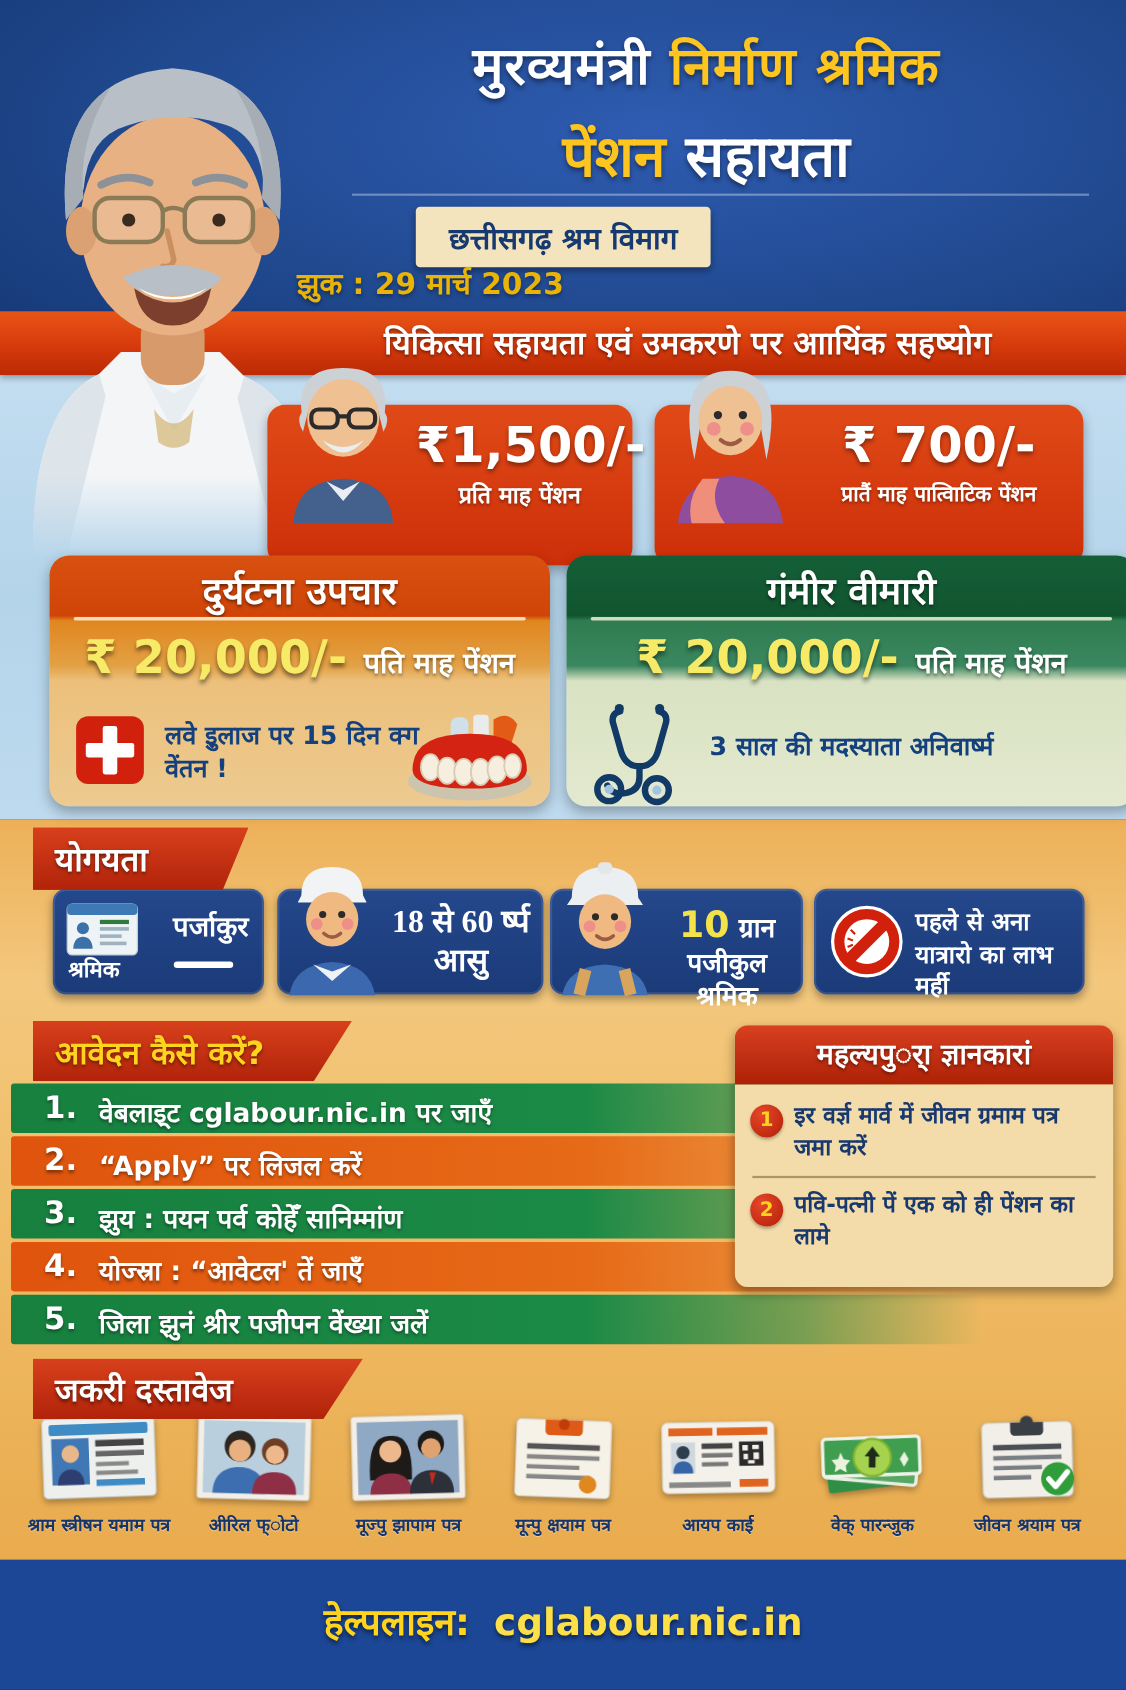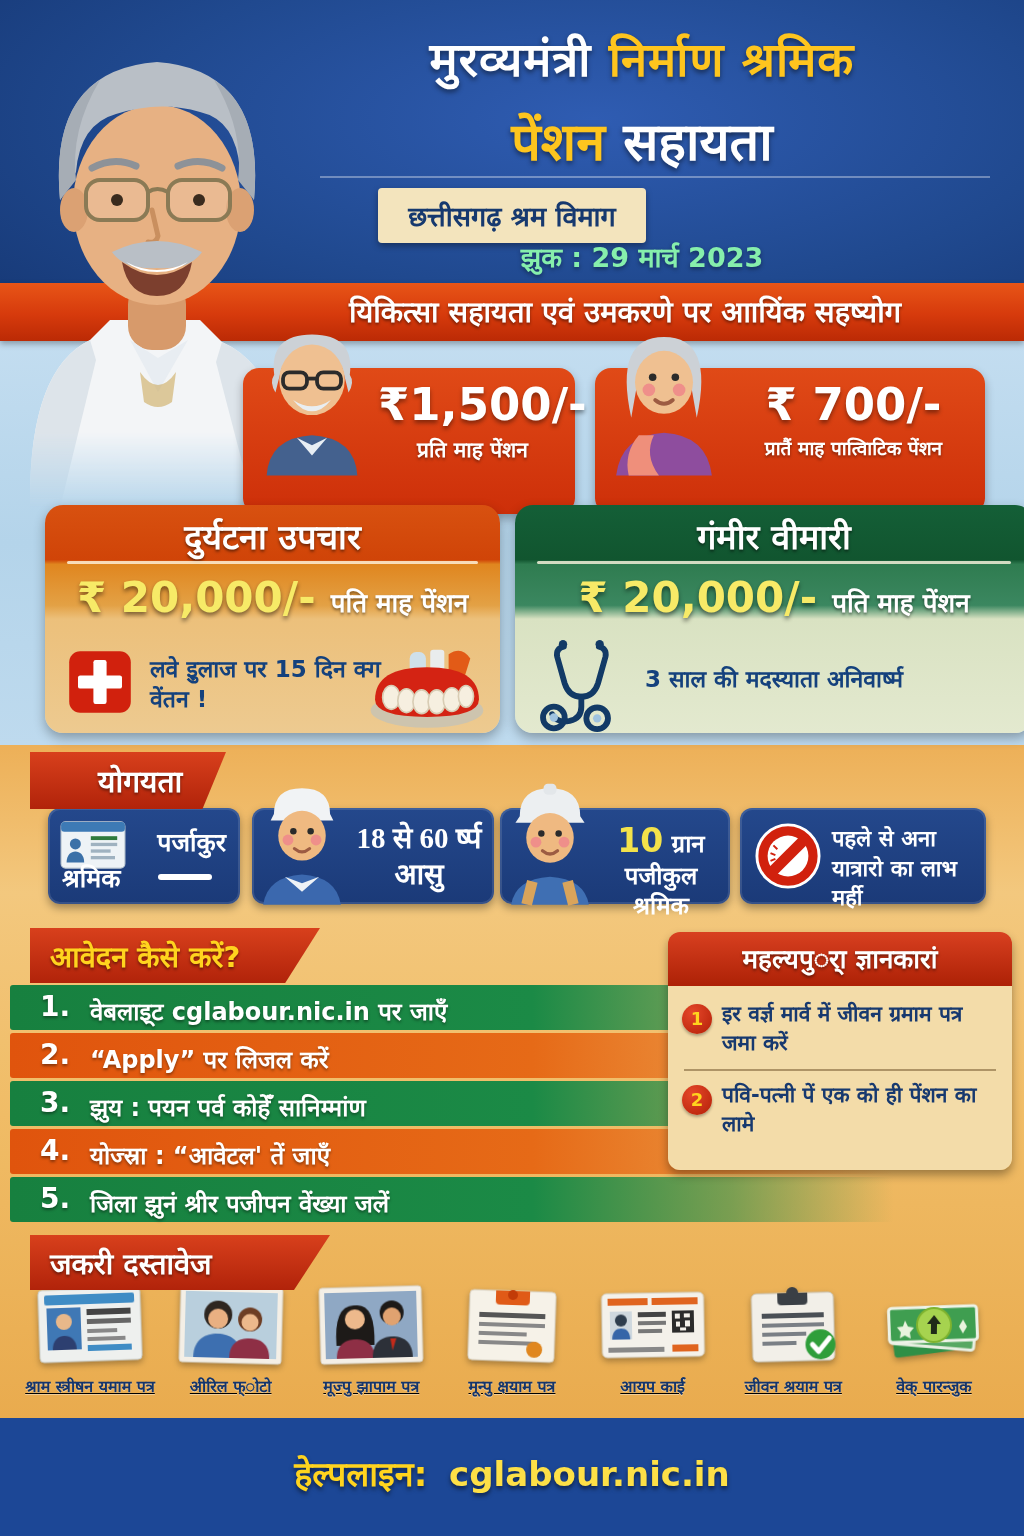--- a/index.html
+++ b/index.html
@@ -22,22 +22,22 @@
   .header-text{ position:absolute; left:270px; top:26px; width:744px; text-align:center; z-index:2; }
   .title-l1{ font-size:47px; font-weight:bold; letter-spacing:1px;
     text-shadow:0 3px 5px rgba(0,0,0,.45); }
   .title-l2{ font-size:52px; font-weight:bold; margin-top:14px; text-shadow:0 3px 5px rgba(0,0,0,.45); }
   .t-white{ color:#ffffff; } .t-yellow{ color:#fec51e; }
   .header-rule{ position:absolute; left:320px; top:176px; width:670px; height:2px;
     background:rgba(255,255,255,.35); z-index:2; }
   .badge{ position:absolute; left:0; right:0; top:188px; text-align:center; z-index:2; }
   .badge > span{ display:inline-block; background:#f3e4bd; color:#16396f; font-weight:bold;
     font-size:27px; padding:9px 30px; border-radius:4px; box-shadow:0 3px 6px rgba(0,0,0,.35); }
-  .date-line{ position:absolute; left:270px; top:238px; width:744px; text-align:center;
-    color:#86efac; font-weight:bold; font-size:27px; z-index:2; text-shadow:0 2px 4px rgba(0,0,0,.4); }
+  .date-line{ position:absolute; left:270px; top:238px; width:744px; text-align:left;
+    color:#eab308; font-weight:bold; font-size:27px; z-index:2; text-shadow:0 2px 4px rgba(0,0,0,.4); }
 
   
   .portrait{ position:absolute; left:0; top:0; width:312px; height:508px; z-index:3; }
 
   
   .banner{ position:absolute; left:0; top:283px; width:1024px; height:58px; z-index:2;
     background:linear-gradient(180deg,#e85517 0%, #d63a0c 55%, #bb2a05 100%);
     box-shadow:0 3px 6px rgba(0,0,0,.3); }
   .banner .txt{ position:absolute; left:235px; width:780px; top:0; height:58px; line-height:58px;
     text-align:center; color:#fff; font-weight:bold; font-size:29px;
@@ -83,21 +83,21 @@
   .ribbon .rtx{ display:block; padding:8px 34px 8px 20px; text-shadow:0 2px 3px rgba(0,0,0,.45); }
 
   
   .elig-box{ position:absolute; top:808px; height:96px; z-index:4; border-radius:12px;
     background:linear-gradient(180deg,#24488c 0%, #1b3a78 100%);
     box-shadow:0 4px 8px rgba(0,0,0,.35), inset 0 0 0 2px rgba(255,255,255,.12); color:#fff; }
   .eb1{ left:48px; width:192px; } .eb2{ left:252px; width:242px;font-family:Liberation Serif, serif; }
   .eb3{ left:500px; width:230px; } .eb4{ left:740px; width:246px; }
   .eb1 .idcard{ position:absolute; left:12px; top:12px; width:66px; height:50px; }
   .eb1 .l1{ position:absolute; right:14px; top:16px; font-size:25px; font-weight:bold; }
-  .eb1 .l2{ position:absolute; left:14px; bottom:10px; font-size:25px; font-weight:bold; }
+  .eb1 .l2{ position:absolute; left:14px; bottom:10px; font-size:20px; font-weight:bold; }
   .eb1 .dash{ position:absolute; right:28px; bottom:24px; width:54px; height:6px; background:#fff; border-radius:3px; }
   .elig-avatar{ position:absolute; left:-4px; top:-34px; width:108px; height:132px; }
   .eb2 .tx, .eb3 .tx{ position:absolute; left:100px; right:8px; top:12px; text-align:center;
     font-weight:bold; line-height:1.25; }
   .eb2 .tx{ font-size:29px; } .eb3 .tx{ font-size:24px; }
   .eb3 .hl{ color:#f3e24a; font-size:33px; }
   .eb4 .noicon{ position:absolute; left:14px; top:14px; width:68px; height:68px; }
   .eb4 .tx{ position:absolute; left:92px; right:8px; top:16px; font-size:22px; font-weight:bold; line-height:1.35; }
 
   
@@ -118,21 +118,21 @@
   .info-item{ display:flex; gap:10px; align-items:flex-start; }
   .info-num{ flex:0 0 30px; height:30px; border-radius:50%; background:radial-gradient(circle at 35% 30%, #e5472a, #b31f06);
     color:#ffd41e; font-weight:bold; font-size:18px; text-align:center; line-height:30px; margin-top:4px;
     box-shadow:0 2px 3px rgba(0,0,0,.3); }
   .info-tx{ color:#17396f; font-weight:bold; font-size:21px; line-height:1.4; }
   .info-div{ height:2px; background:rgba(90,60,20,.45); margin:10px 2px; }
 
   
   .docs-row{ position:absolute; left:22px; top:1285px; width:980px; display:flex;
     justify-content:space-between; z-index:4; }
-  .doc{ width:136px; text-align:center;text-decoration:underline; }
+  .doc{ width:136px; text-align:center; }
   .doc .dicon{ width:118px; height:80px; margin:0 auto; filter:drop-shadow(0 3px 3px rgba(0,0,0,.3)); }
   .doc .dlabel{ margin-top:8px; color:#15356b; font-weight:bold; font-size:16px; line-height:1.2;
     text-shadow:0 1px 0 rgba(255,255,255,.4); }
 
   
   .footer-line{ position:absolute; left:0; top:1450px; width:1024px; text-align:center; z-index:4;
     font-size:34px; font-weight:bold; text-shadow:0 3px 4px rgba(0,0,0,.5); }
   .footer-line .fl-label{ color:#ffd41e; } .footer-line .fl-value{ color:#fde047; margin-left:10px; }
 </style>
 </head>
@@ -284,21 +284,21 @@
         </g>
         <circle cx="31" cy="11" r="5" fill="#123a66"></circle>
           <circle cx="75" cy="11" r="5" fill="#123a66"></circle>
         <circle cx="20" cy="99" r="5" fill="#9fc3e0"></circle>
           <circle cx="72" cy="100" r="5" fill="#9fc3e0"></circle>
       </svg>
       <div class="bf-note">3 साल की मदस्याता अनिवार्ष्म</div>
     </div>
   </div>
 
-  <div class="ribbon" style="left:30px; top:752px; width:196px; font-size:30px;padding-left:48px;">
+  <div class="ribbon" style="left:30px; top:752px; width:196px; font-size:30px;">
     <span class="rtx">योगयता</span>
   </div>
 
   <div class="elig-box eb1">
     <svg class="idcard" viewBox="0 0 60 44">
       <rect x="1" y="1" width="58" height="42" rx="4" fill="#eef3f6" stroke="#c3ced6"></rect>
       <rect x="1" y="1" width="58" height="9" rx="3" fill="#3d7ab5"></rect>
       <circle cx="14" cy="21" r="5" fill="#3b71a8"></circle>
       <path d="M6 38 c0-7 4-10 8-10 s8 3 8 10 z" fill="#3b71a8"></path>
       <rect x="28" y="14" width="24" height="3.5" fill="#2f7a3c"></rect>
@@ -494,47 +494,47 @@
             <rect x="87" y="36" width="5" height="6"></rect>
             <rect x="82" y="43" width="6" height="3"></rect>
           </g>
         <rect x="10" y="62" width="56" height="5" fill="#888"></rect>
         <rect x="74" y="60" width="26" height="7" fill="#e0641f"></rect>
       </svg>
       <div class="dlabel">आयप कार्ई</div>
     </div>
 
     <div class="doc">
+      <svg class="dicon" viewBox="0 0 110 80" style="transform:rotate(1deg);">
+        <rect x="14" y="38" width="78" height="30" rx="3" fill="#2f8f46" transform="rotate(-8 55 53)"></rect>
+        <rect x="12" y="30" width="84" height="32" rx="3" fill="#57a862" stroke="#e8efe2" stroke-width="3" transform="rotate(4 55 46)"></rect>
+        <rect x="10" y="22" width="88" height="34" rx="3" fill="#3f9e50" stroke="#eef3e8" stroke-width="3" transform="rotate(-3 55 39)"></rect>
+        <path d="M26 36 l3 6 l6 1 l-4 5 l1 6 l-6 -3 l-5 3 l1 -6 l-4 -5 l6 -1 z" fill="#e9f3dd"></path>
+        <path d="M84 34 l4 7 l-4 7 l-4 -7 z" fill="#e9f3dd"></path>
+        <circle cx="55" cy="40" r="17" fill="#a6d34f" stroke="#7fb32e" stroke-width="2"></circle>
+        <path d="M55 30 l7 9 h-4 v10 h-6 v-10 h-4 z" fill="#1f2a18"></path>
+      </svg>
+      <div class="dlabel">वेक् पारन्जुक</div>
+    </div>
+
+    <div class="doc">
       <svg class="dicon" viewBox="0 0 110 80" style="transform:rotate(-1.5deg);">
         <rect x="14" y="8" width="82" height="68" rx="5" fill="#f2efe8" stroke="#c9c4b6"></rect>
         <path d="M40 8 h30 v8 a4 4 0 0 1 -4 4 h-22 a4 4 0 0 1 -4 -4 z" fill="#3a3f45"></path>
         <circle cx="55" cy="8" r="6" fill="#3a3f45"></circle>
         <rect x="24" y="28" width="62" height="5" fill="#4a4f55"></rect>
         <rect x="24" y="38" width="62" height="4" fill="#7a7f85"></rect>
         <rect x="24" y="47" width="44" height="4" fill="#7a7f85"></rect>
         <rect x="24" y="56" width="34" height="4" fill="#7a7f85"></rect>
         <circle cx="82" cy="60" r="15" fill="#2f9e3a"></circle>
         <path d="M74 60 l6 7 l11 -13" stroke="#fff" stroke-width="5" fill="none" stroke-linecap="round" stroke-linejoin="round"></path>
       </svg>
       <div class="dlabel">जीवन श्रयाम पत्र</div>
     </div>
 
-    <div class="doc">
-      <svg class="dicon" viewBox="0 0 110 80" style="transform:rotate(1deg);">
-        <rect x="14" y="38" width="78" height="30" rx="3" fill="#2f8f46" transform="rotate(-8 55 53)"></rect>
-        <rect x="12" y="30" width="84" height="32" rx="3" fill="#57a862" stroke="#e8efe2" stroke-width="3" transform="rotate(4 55 46)"></rect>
-        <rect x="10" y="22" width="88" height="34" rx="3" fill="#3f9e50" stroke="#eef3e8" stroke-width="3" transform="rotate(-3 55 39)"></rect>
-        <path d="M26 36 l3 6 l6 1 l-4 5 l1 6 l-6 -3 l-5 3 l1 -6 l-4 -5 l6 -1 z" fill="#e9f3dd"></path>
-        <path d="M84 34 l4 7 l-4 7 l-4 -7 z" fill="#e9f3dd"></path>
-        <circle cx="55" cy="40" r="17" fill="#a6d34f" stroke="#7fb32e" stroke-width="2"></circle>
-        <path d="M55 30 l7 9 h-4 v10 h-6 v-10 h-4 z" fill="#1f2a18"></path>
-      </svg>
-      <div class="dlabel">वेक् पारन्जुक</div>
-    </div>
-
   </div>
 
   <div class="footer-line">
     <span class="fl-label">हेल्पलाइन:</span>
     <span class="fl-value">cglabour.nic.in</span>
   </div>
 
 </div>
 
 </body></html>

